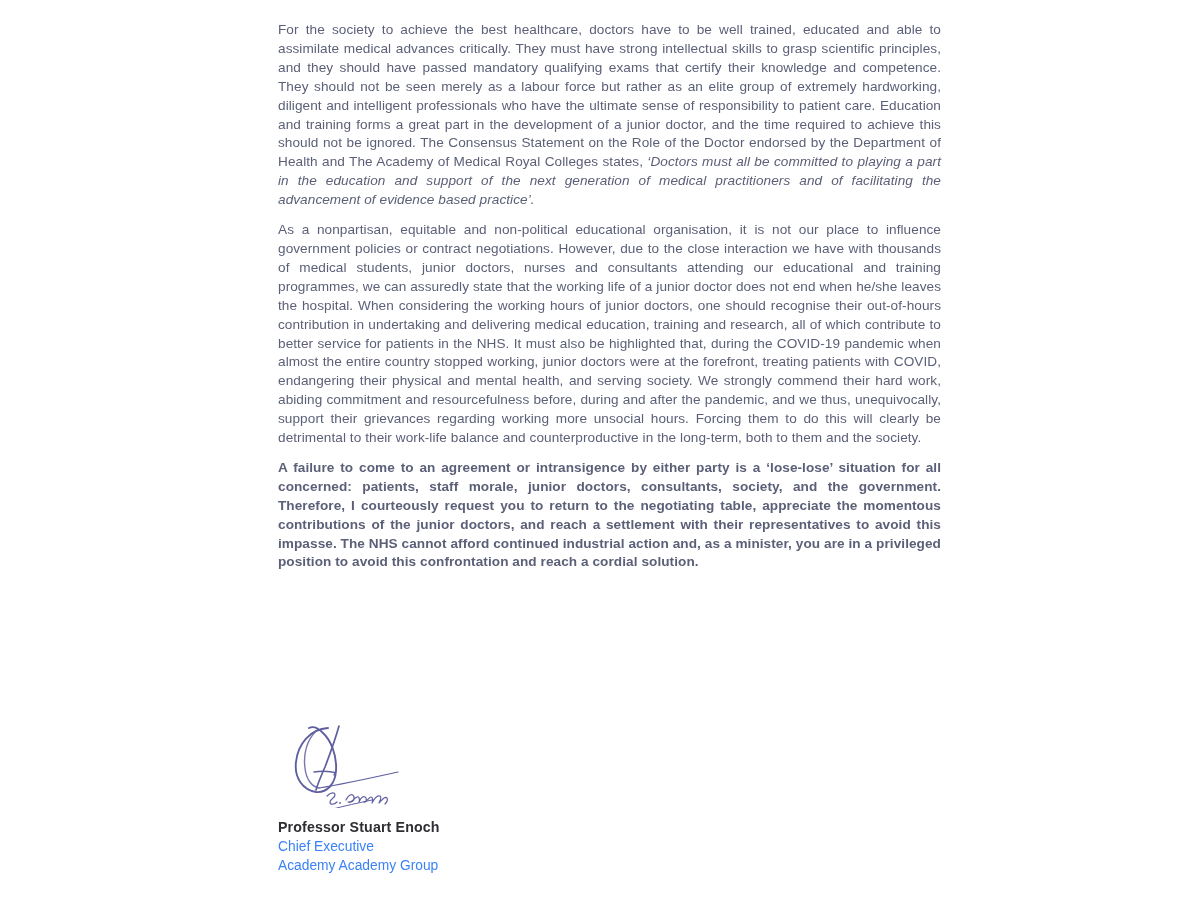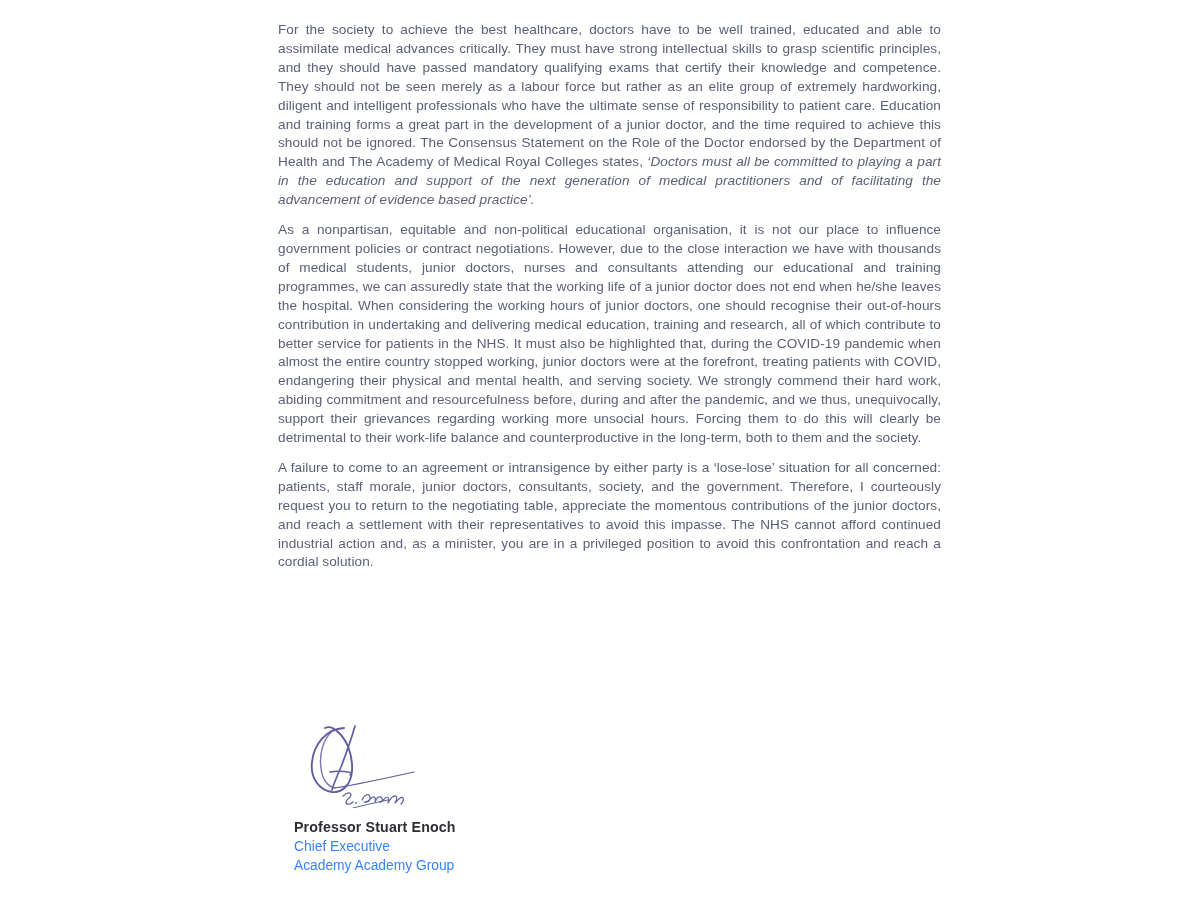--- a/index.html
+++ b/index.html
@@ -35,30 +35,31 @@
     font-size: 13.6px;
     line-height: 18.9px;
     color: #5b5f77;
     text-align: justify;
     text-justify: inter-word;
     letter-spacing: 0.005em;
   }
 
   .para:last-child {
     margin-bottom: 0;
+    font-weight: bold;
   }
 
   .para .quote-italic {
     font-style: italic;
   }
 
   
   .signature-block {
     position: absolute;
-    left: 294px;
+    left: 278px;
     top: 722px;
     width: 300px;
   }
 
   .signature-mark {
     display: block;
     width: 130px;
     height: 86px;
     margin-left: 8px;
   }

